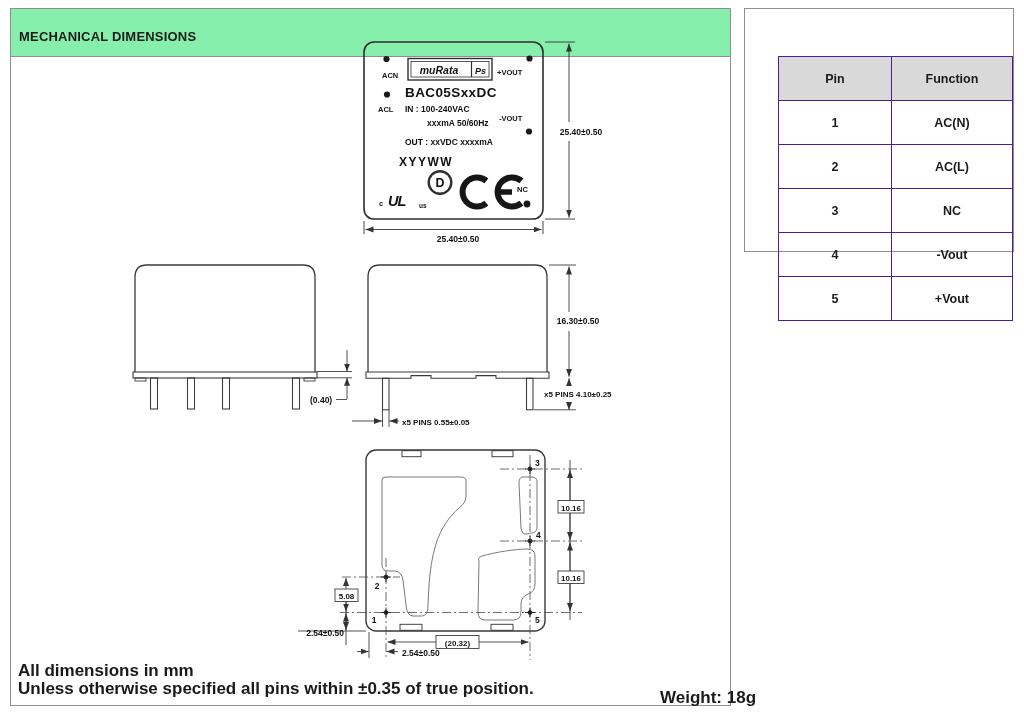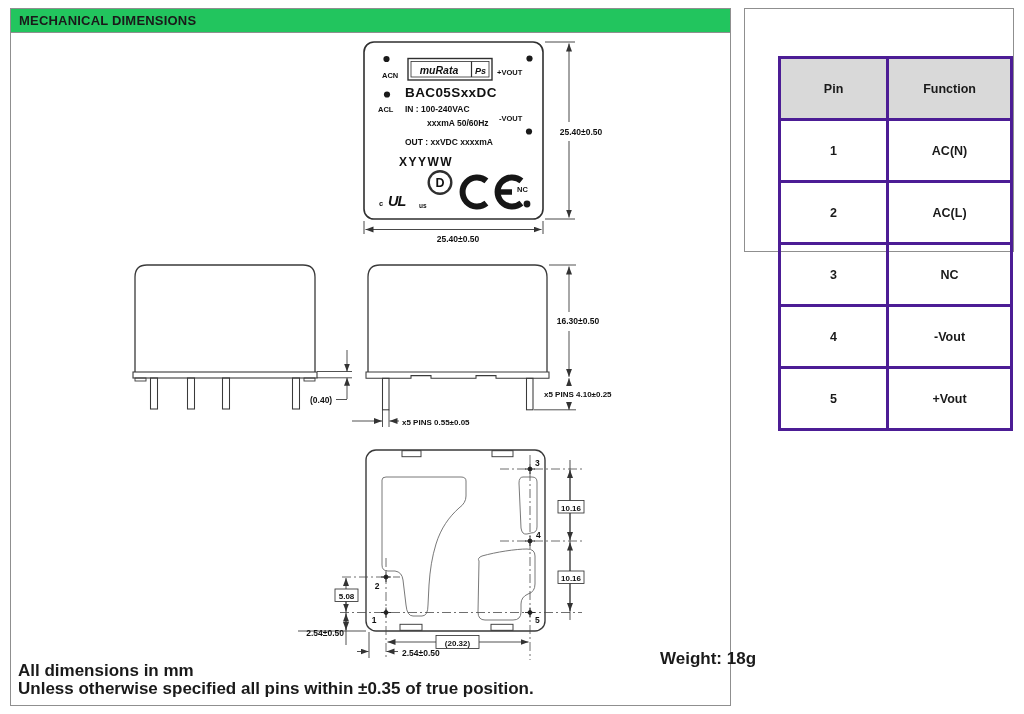--- a/index.html
+++ b/index.html
@@ -1,24 +1,24 @@
 <!DOCTYPE html>
 <html><head>
 <meta charset="utf-8">
 <style>
   html,body{margin:0;padding:0}
   body{width:1024px;height:714px;position:relative;background:#ffffff;
        font-family:"Liberation Sans",sans-serif;color:#111;overflow:hidden}
   .panel{position:absolute;background:#fff;border:1px solid #8f8f8f;box-sizing:border-box}
-  .panel-header{height:23px;background:#22c55e;border-bottom:1px solid #8f8f8f;
-       display:flex;align-items:center;padding:0 8px;font-weight:bold;font-size:13px;
+  .panel-header{height:23px;background:#86efac;border-bottom:1px solid #8f8f8f;
+       display:flex;align-items:flex-end;padding:12px 8px;font-weight:bold;font-size:13px;
        color:#1a1a1a;letter-spacing:.2px}
   .pins-table{position:absolute;left:33px;top:47px;border-collapse:collapse;
        font-size:12.5px;font-weight:bold;color:#1a1a1a;text-align:center}
-  .pins-table th,.pins-table td{border:3px solid #4c1d95;height:27px;padding:16px}
+  .pins-table th,.pins-table td{border:1px solid #4c1d95;height:27px;padding:8px}
   .pins-table th{background:#d9d9d9;font-weight:bold}
   .col-pin{width:106px}.col-fn{width:111px}
   .note{position:absolute;font-size:17px;font-weight:bold;color:#1a1a1a;white-space:nowrap}
   svg.overlay{position:absolute;left:0;top:0;pointer-events:none}
   svg text{font-family:"Liberation Sans",sans-serif;fill:#111;stroke:none}
 </style>
 </head>
 <body>
 
 <div class="panel" style="left:10px;top:8px;width:721px;height:698px">
@@ -53,21 +53,21 @@
     <tr>
       <td>5</td>
       <td>+Vout</td>
     </tr>
   </tbody>
     </table>
 </div>
 
 <span class="note" style="left:18px;top:661px">All dimensions in mm</span>
 <span class="note" style="left:18px;top:679px">Unless otherwise specified all pins within ±0.35 of true position.</span>
-<span class="note" style="left:660px;top:649px">Weight: 18g</span>
+<span class="note" style="left:660px;top:688px">Weight: 18g</span>
 
 <svg class="overlay" width="1024" height="714" viewBox="0 0 1024 714">
   <defs>
     <marker id="arr" markerWidth="9" markerHeight="7" refX="8" refY="3" orient="auto-start-reverse" markerUnits="userSpaceOnUse">
       <path d="M0,0 L8,3 L0,6 Z" fill="#333"></path>
     </marker>
   </defs>
 
   <g stroke="#2f2f2f" fill="none" stroke-width="1.6">
     <rect x="364" y="42" width="179" height="177" rx="10"></rect>

